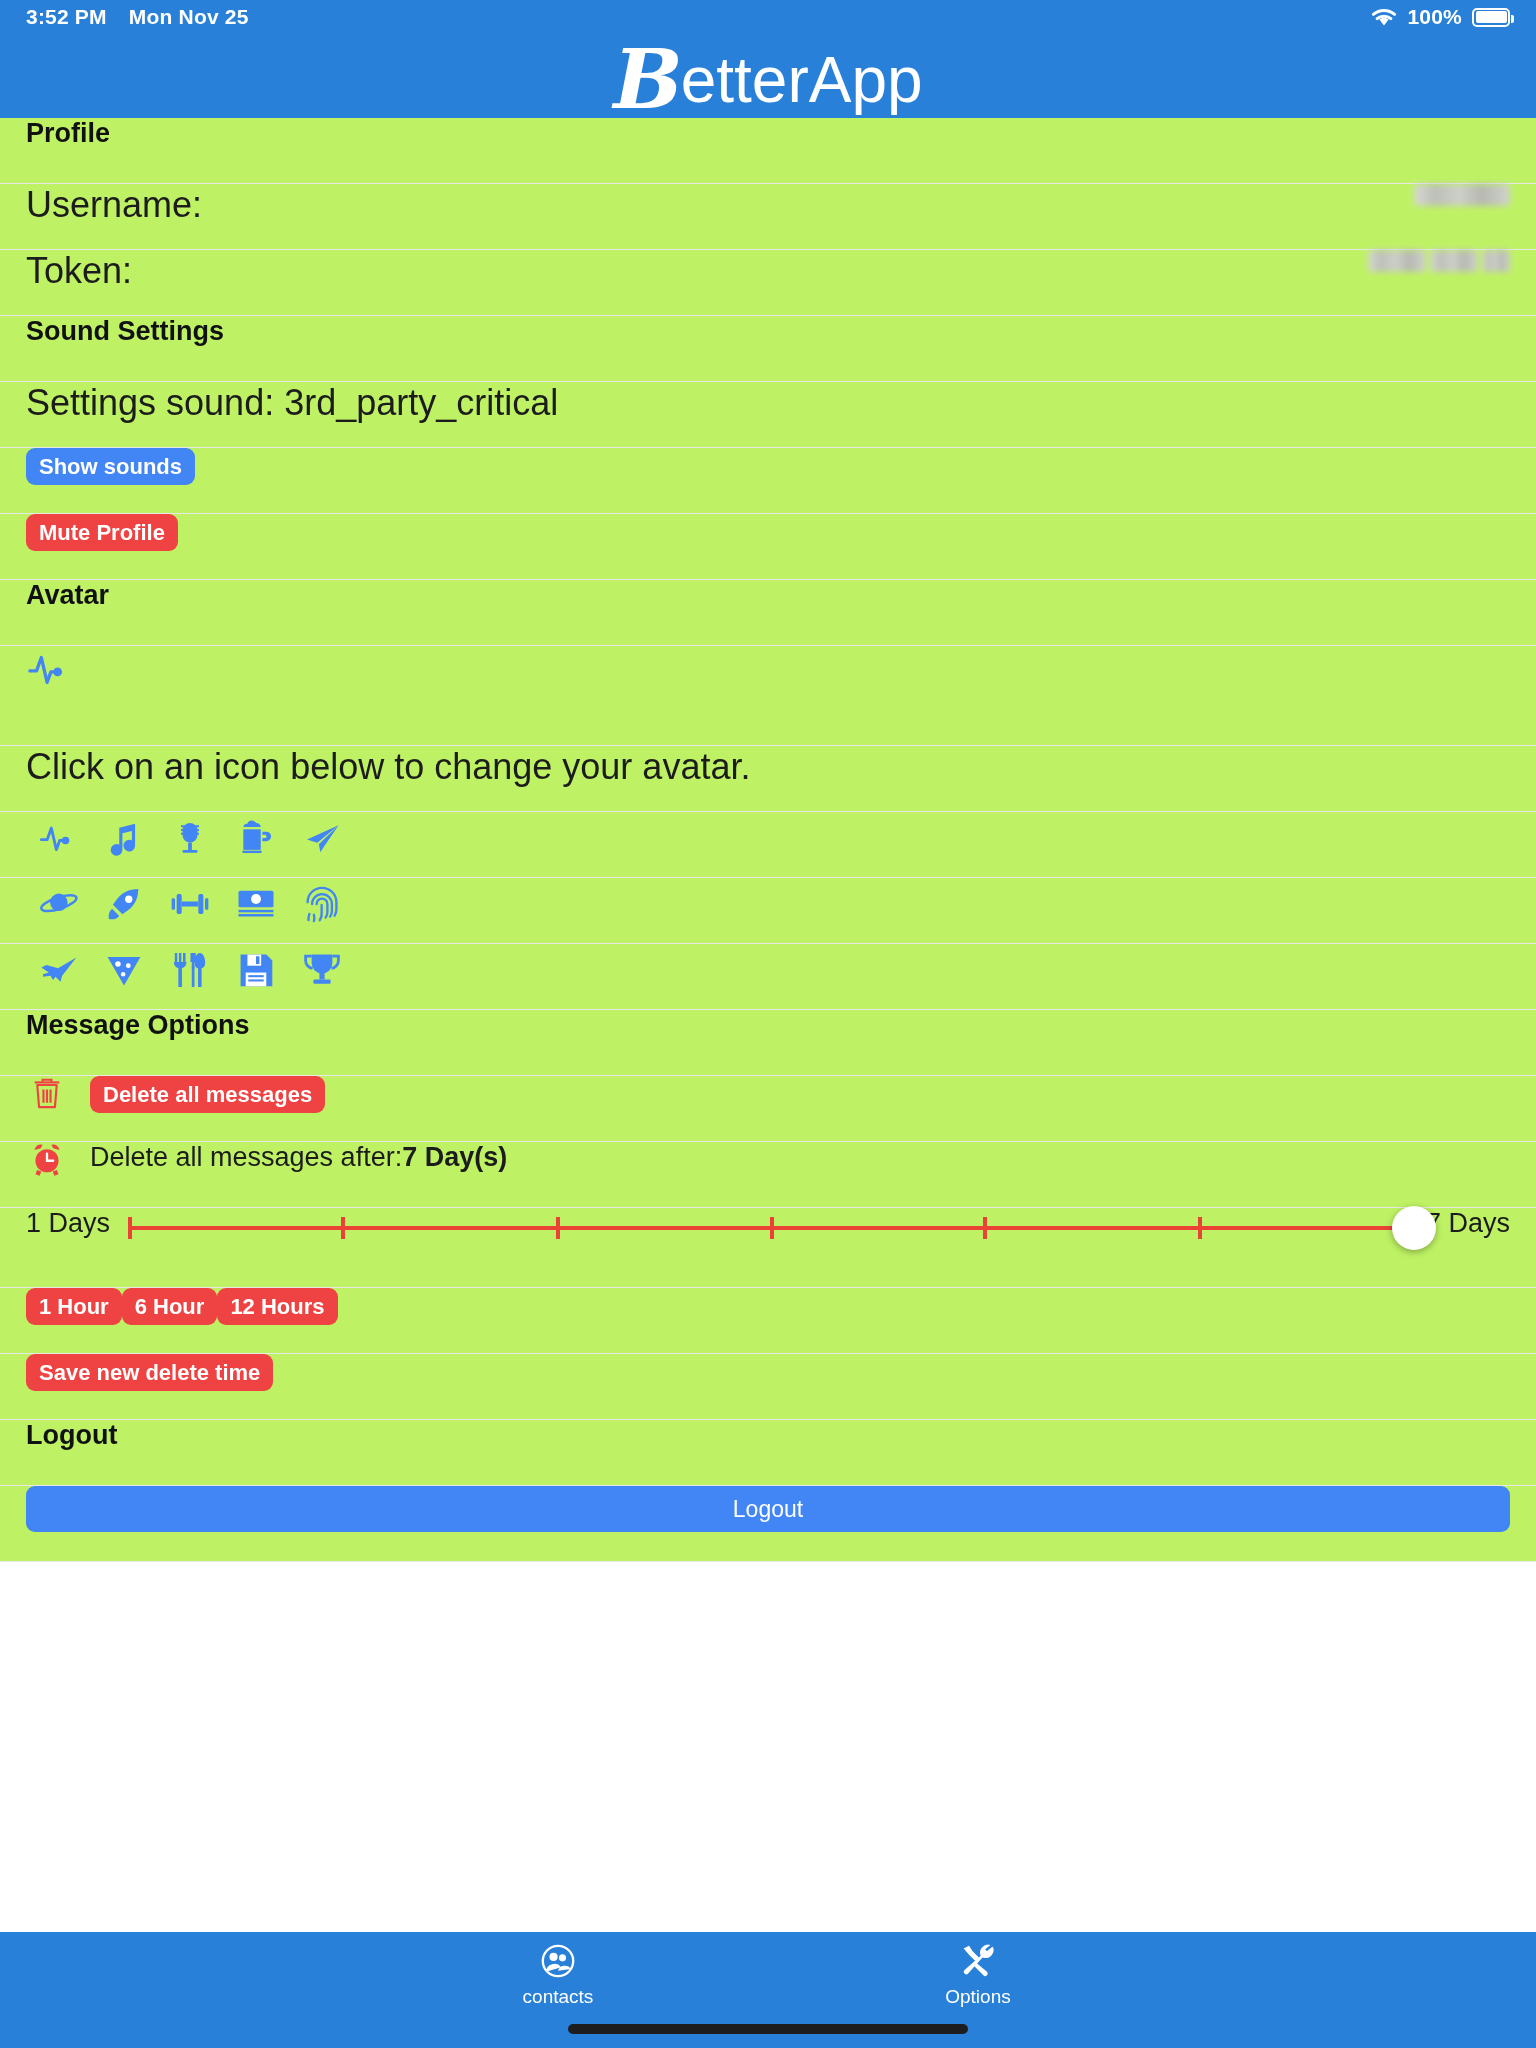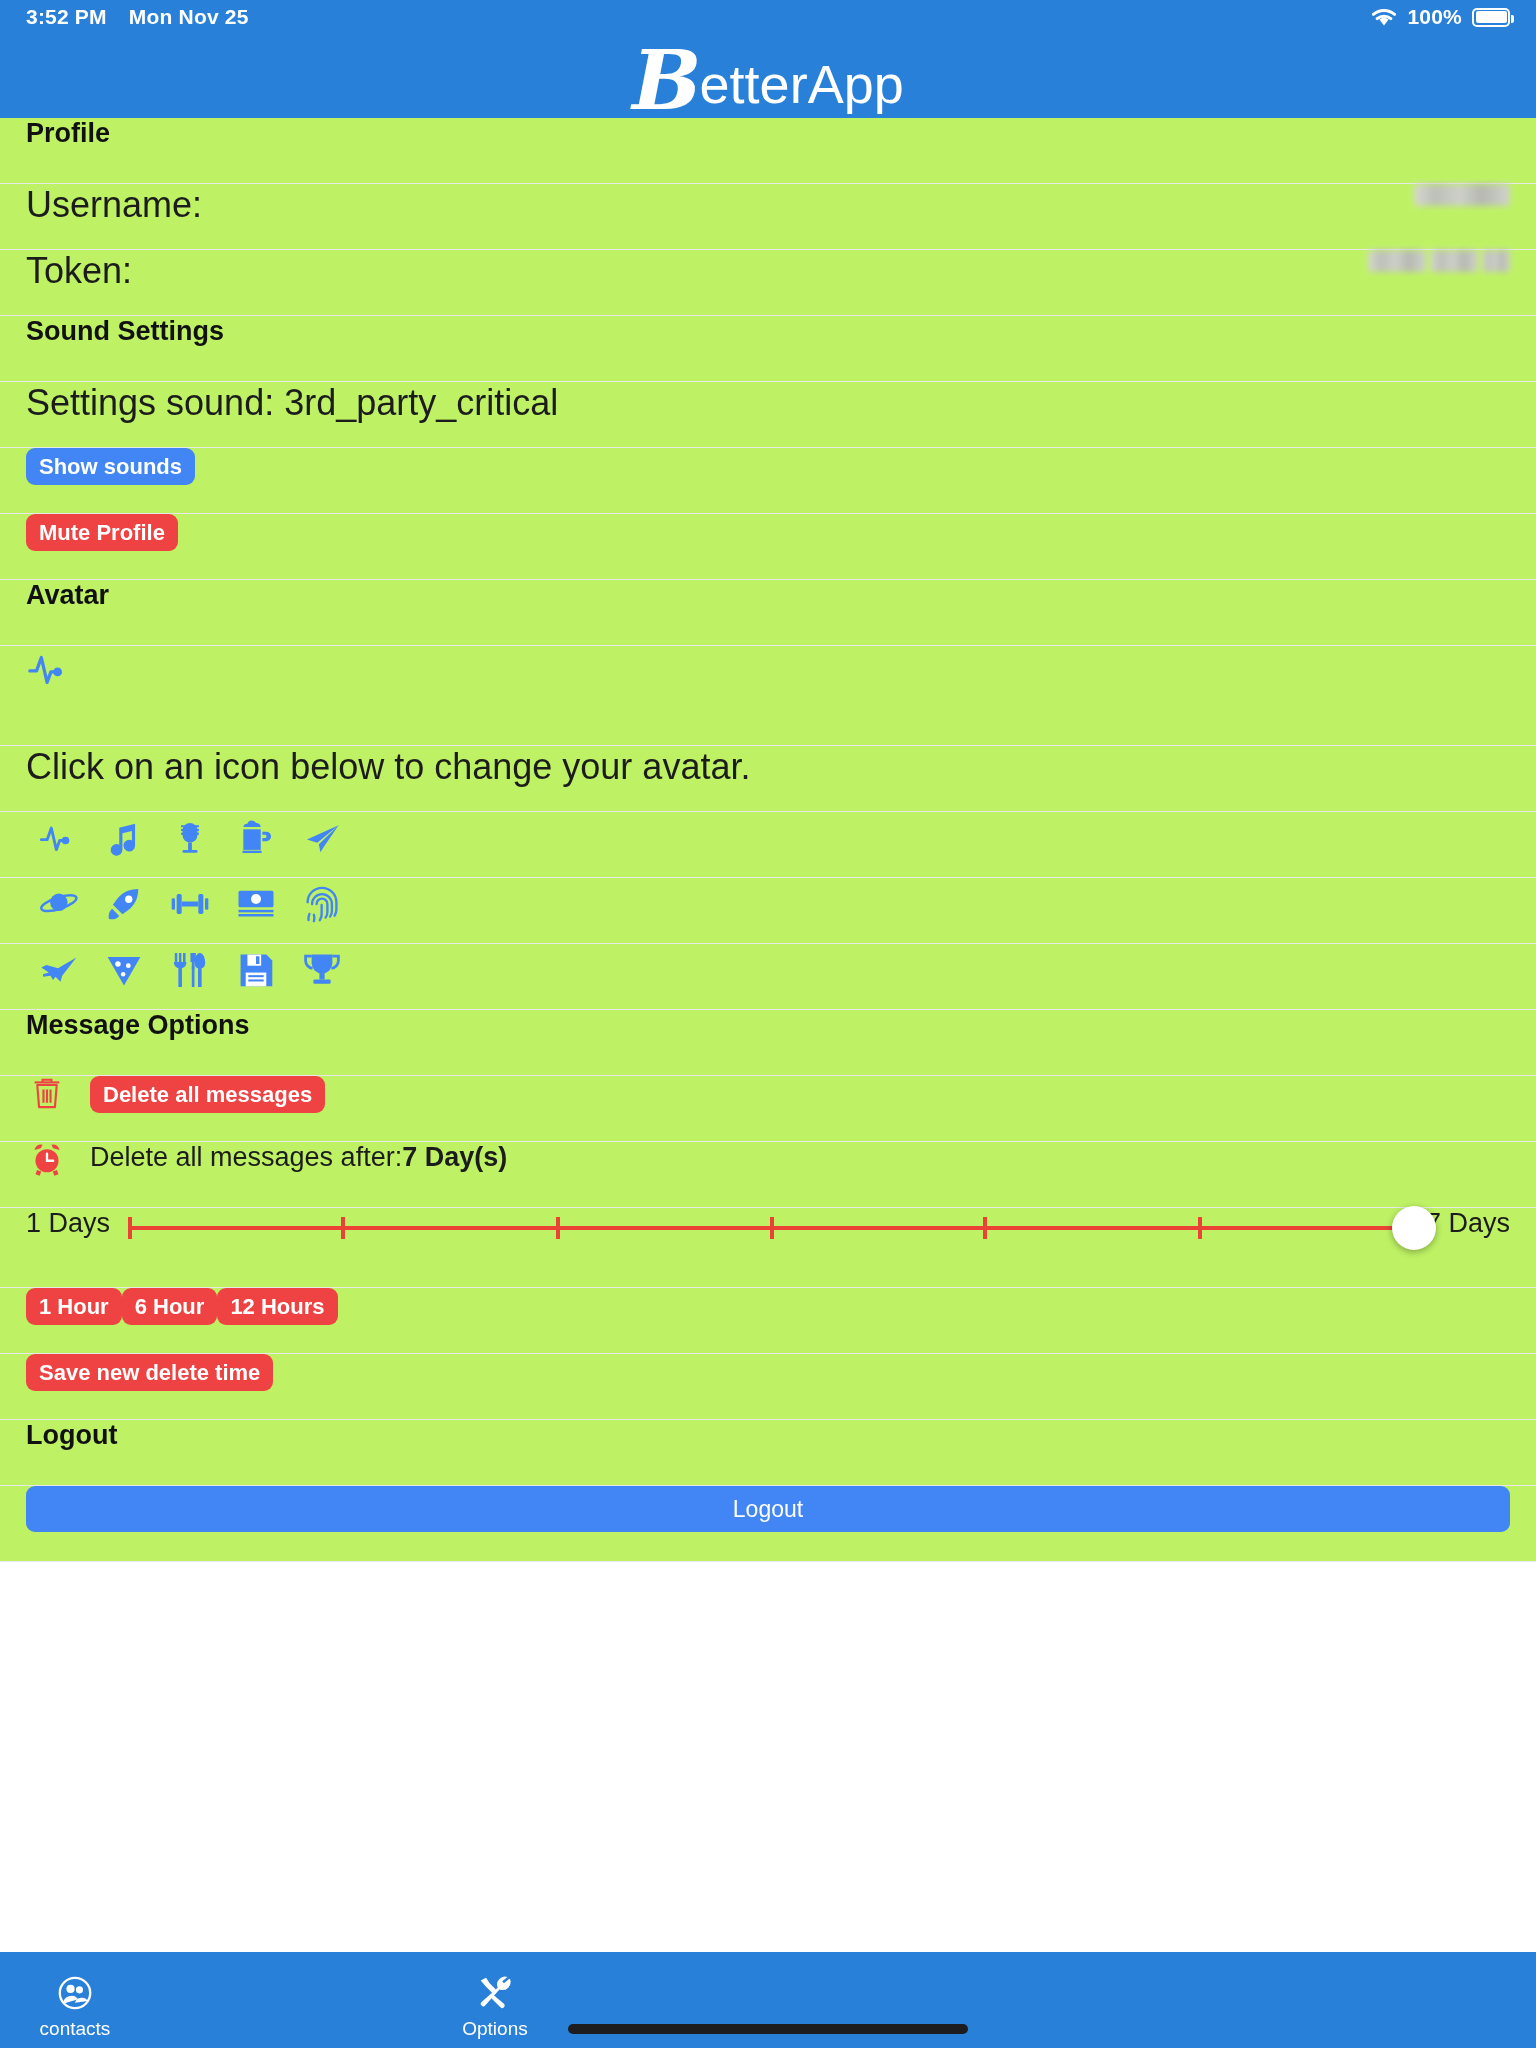--- a/index.html
+++ b/index.html
@@ -66,21 +66,21 @@
     font-style: italic;
     font-weight: bold;
     font-size: 82px;
     line-height: .82;
     position: relative;
     top: 6px;
     margin-right: -2px;
   }
   .logo .logo-rest {
     font-family: "Liberation Sans", sans-serif;
-    font-size: 54px;
+    font-size: 64px;
     font-weight: 400;
   }
 
   
   .content {
     flex: 1 1 auto;
     overflow: hidden;
     background: #ffffff;
   }
   .row {
@@ -182,25 +182,25 @@
     font-size: 23px;
     font-family: "Liberation Sans", sans-serif;
     cursor: pointer;
   }
 
   .filler { background: #ffffff; }
 
   
   .tabbar {
     flex: 0 0 auto;
-    height: 96px;
+    height: 116px;
     background: #2980d9;
-    display: flex; align-items: flex-start; 
+    display: flex; align-items: flex-start; justify-content: center;
     gap: 270px;
-    padding-top: 24px;
+    padding-top: 12px;
     position: relative;
   }
   .tab {
     display: flex; flex-direction: column; align-items: center; gap: 4px;
     color: #ffffff; cursor: pointer;
     width: 150px;
   }
   .tab .tab-label { font-size: 19px; }
   .home-indicator {
     position: absolute;

